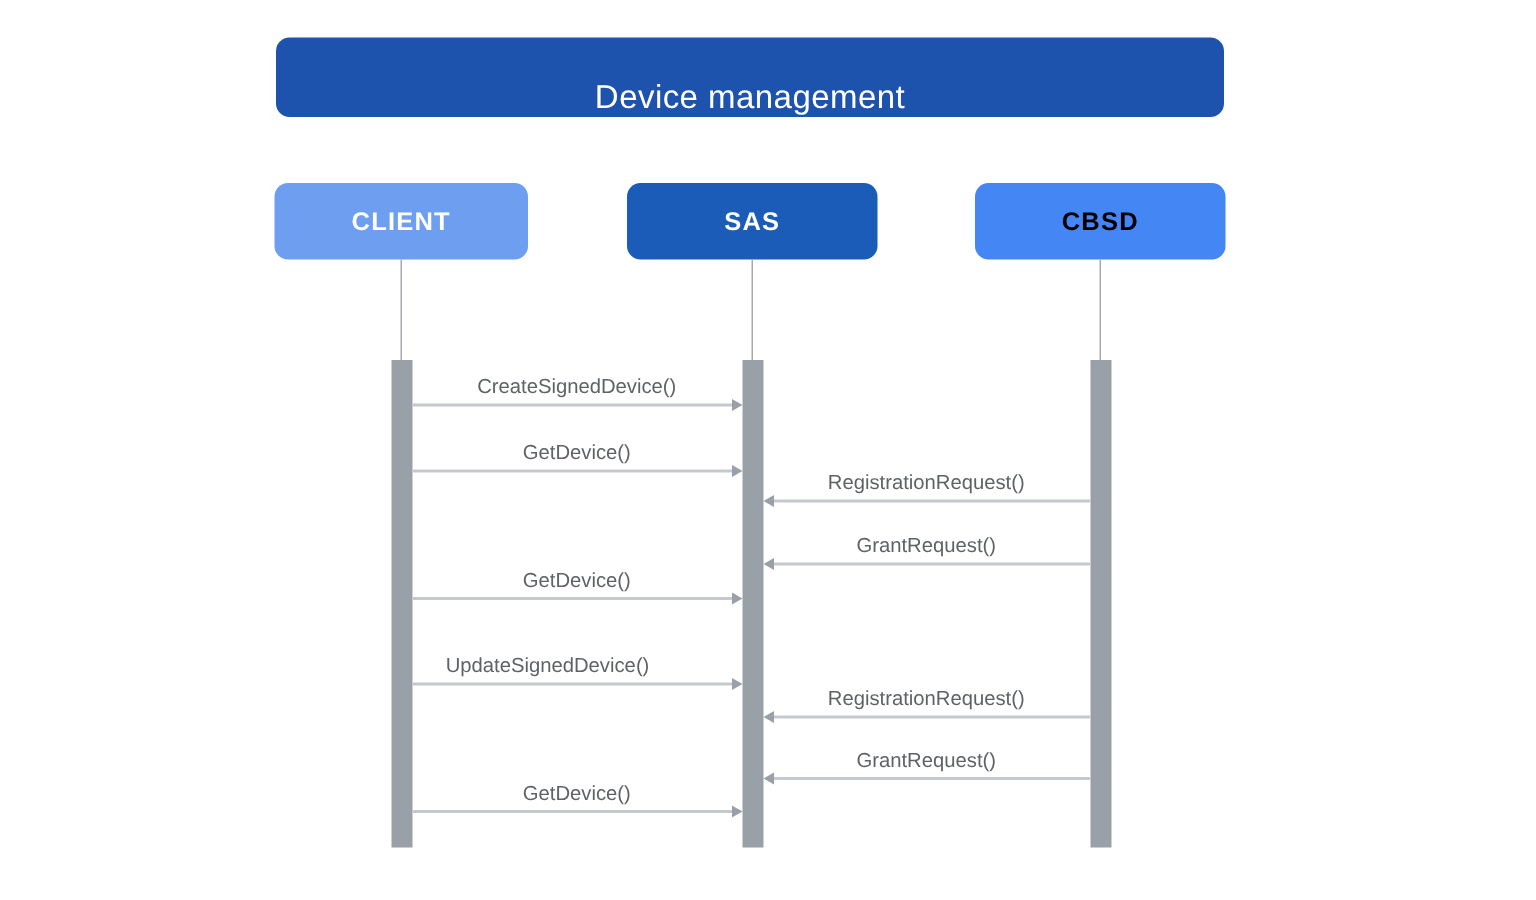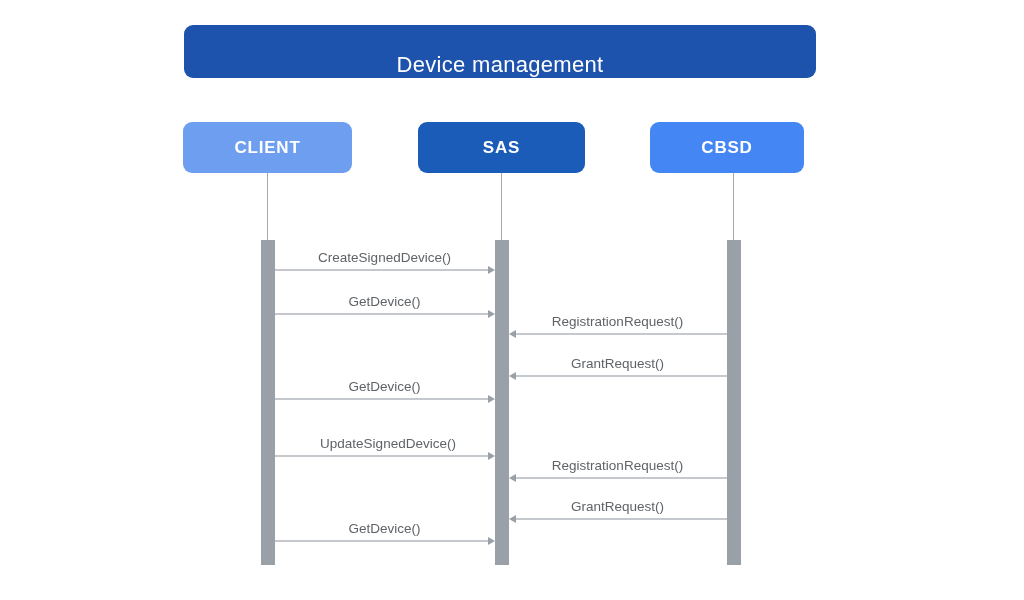--- a/index.html
+++ b/index.html
@@ -70,21 +70,21 @@
       <div class="actor" style="left: 183px; top: 122px; width: 169px; height: 51px; background: rgb(109, 158, 240); color: rgb(255, 255, 255);">
         <span>CLIENT</span>
       </div>
       <div class="lifeline" style="left: 267px; top: 173px; height: 67px; background: rgb(166, 170, 176);"></div>
       <div class="activation" style="left: 260.5px; top: 240px; width: 14px; height: 325px; background: rgb(154, 160, 168);"></div>
       <div class="actor" style="left: 418px; top: 122px; width: 167px; height: 51px; background: rgb(26, 92, 184); color: rgb(255, 255, 255);">
         <span>SAS</span>
       </div>
       <div class="lifeline" style="left: 501px; top: 173px; height: 67px; background: rgb(166, 170, 176);"></div>
       <div class="activation" style="left: 494.5px; top: 240px; width: 14px; height: 325px; background: rgb(154, 160, 168);"></div>
-      <div class="actor" style="left: 650px; top: 122px; width: 154px; height: 51px; background: rgb(68, 134, 244); color: #ffffff;">
+      <div class="actor" style="left: 650px; top: 122px; width: 167px; height: 51px; background: rgb(68, 134, 244); color: #000000;">
         <span>CBSD</span>
       </div>
       <div class="lifeline" style="left: 733px; top: 173px; height: 67px; background: rgb(166, 170, 176);"></div>
       <div class="activation" style="left: 726.5px; top: 240px; width: 14px; height: 325px; background: rgb(154, 160, 168);"></div>
       <div class="msg-line" style="left: 274.5px; top: 269px; width: 213px; background: rgb(197, 201, 205);"></div>
       <div class="msg-arrowhead" style="top: 266px; left: 487.5px; border-left: 7px solid rgb(154, 160, 168);"></div>
       <div class="msg-label" style="left: 384.5px; top: 250px; color: rgb(95, 99, 104);">CreateSignedDevice()</div>
       <div class="msg-line" style="left: 274.5px; top: 313px; width: 213px; background: rgb(197, 201, 205);"></div>
       <div class="msg-arrowhead" style="top: 310px; left: 487.5px; border-left: 7px solid rgb(154, 160, 168);"></div>
       <div class="msg-label" style="left: 384.5px; top: 294px; color: rgb(95, 99, 104);">GetDevice()</div>
@@ -92,21 +92,21 @@
       <div class="msg-arrowhead" style="top: 330px; left: 508.5px; border-right: 7px solid rgb(154, 160, 168);"></div>
       <div class="msg-label" style="left: 617.5px; top: 314px; color: rgb(95, 99, 104);">RegistrationRequest()</div>
       <div class="msg-line" style="left: 515.5px; top: 375px; width: 211px; background: rgb(197, 201, 205);"></div>
       <div class="msg-arrowhead" style="top: 372px; left: 508.5px; border-right: 7px solid rgb(154, 160, 168);"></div>
       <div class="msg-label" style="left: 617.5px; top: 356px; color: rgb(95, 99, 104);">GrantRequest()</div>
       <div class="msg-line" style="left: 274.5px; top: 398px; width: 213px; background: rgb(197, 201, 205);"></div>
       <div class="msg-arrowhead" style="top: 395px; left: 487.5px; border-left: 7px solid rgb(154, 160, 168);"></div>
       <div class="msg-label" style="left: 384.5px; top: 379px; color: rgb(95, 99, 104);">GetDevice()</div>
       <div class="msg-line" style="left: 274.5px; top: 455px; width: 213px; background: rgb(197, 201, 205);"></div>
       <div class="msg-arrowhead" style="top: 452px; left: 487.5px; border-left: 7px solid rgb(154, 160, 168);"></div>
-      <div class="msg-label" style="left: 388px; top: 436px; color: rgb(95, 99, 104);">UpdateSignedDevice()</div>
+      <div class="msg-label" style="left: 365px; top: 436px; color: rgb(95, 99, 104);">UpdateSignedDevice()</div>
       <div class="msg-line" style="left: 515.5px; top: 477px; width: 211px; background: rgb(197, 201, 205);"></div>
       <div class="msg-arrowhead" style="top: 474px; left: 508.5px; border-right: 7px solid rgb(154, 160, 168);"></div>
       <div class="msg-label" style="left: 617.5px; top: 458px; color: rgb(95, 99, 104);">RegistrationRequest()</div>
       <div class="msg-line" style="left: 515.5px; top: 518px; width: 211px; background: rgb(197, 201, 205);"></div>
       <div class="msg-arrowhead" style="top: 515px; left: 508.5px; border-right: 7px solid rgb(154, 160, 168);"></div>
       <div class="msg-label" style="left: 617.5px; top: 499px; color: rgb(95, 99, 104);">GrantRequest()</div>
       <div class="msg-line" style="left: 274.5px; top: 540px; width: 213px; background: rgb(197, 201, 205);"></div>
       <div class="msg-arrowhead" style="top: 537px; left: 487.5px; border-left: 7px solid rgb(154, 160, 168);"></div>
       <div class="msg-label" style="left: 384.5px; top: 521px; color: rgb(95, 99, 104);">GetDevice()</div>
     </div>

